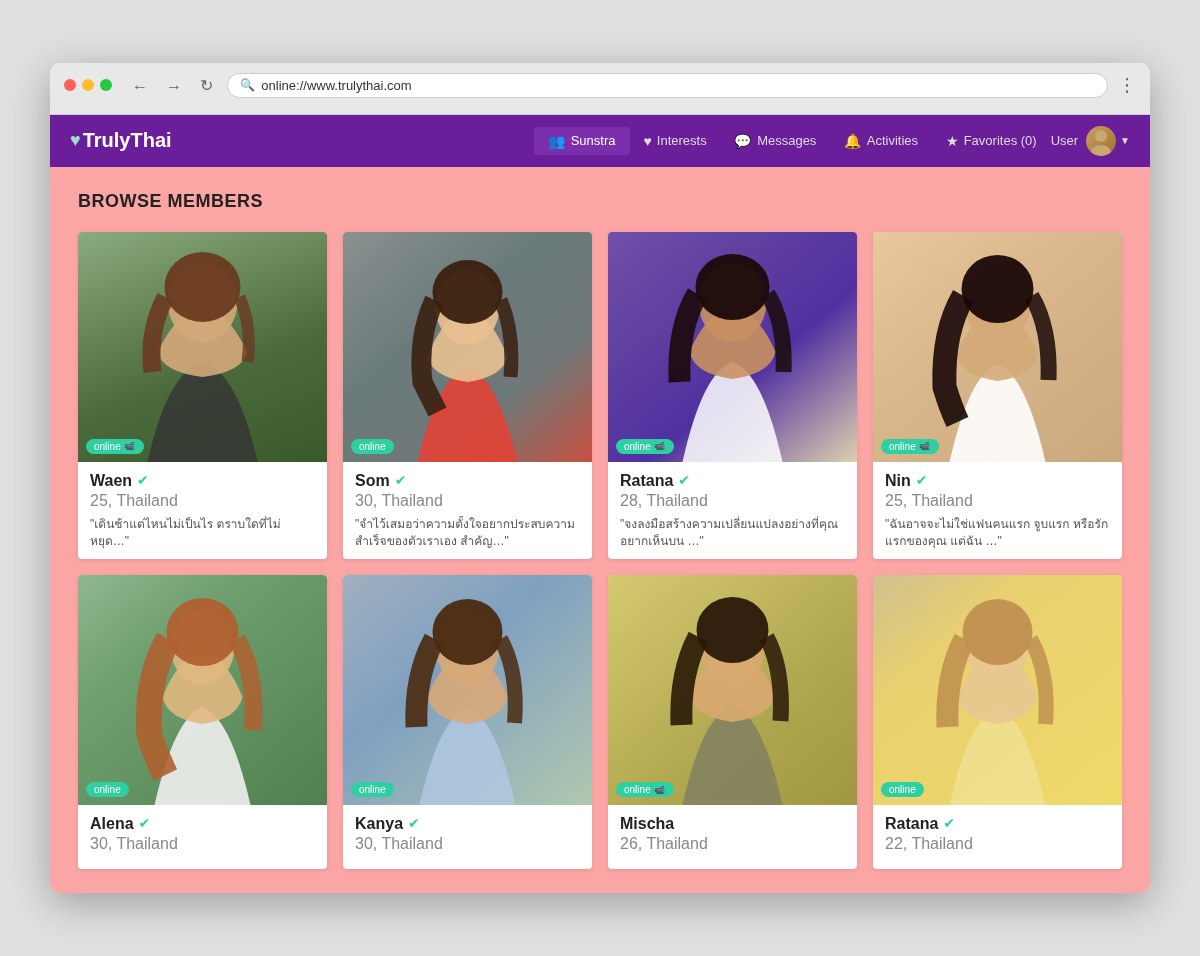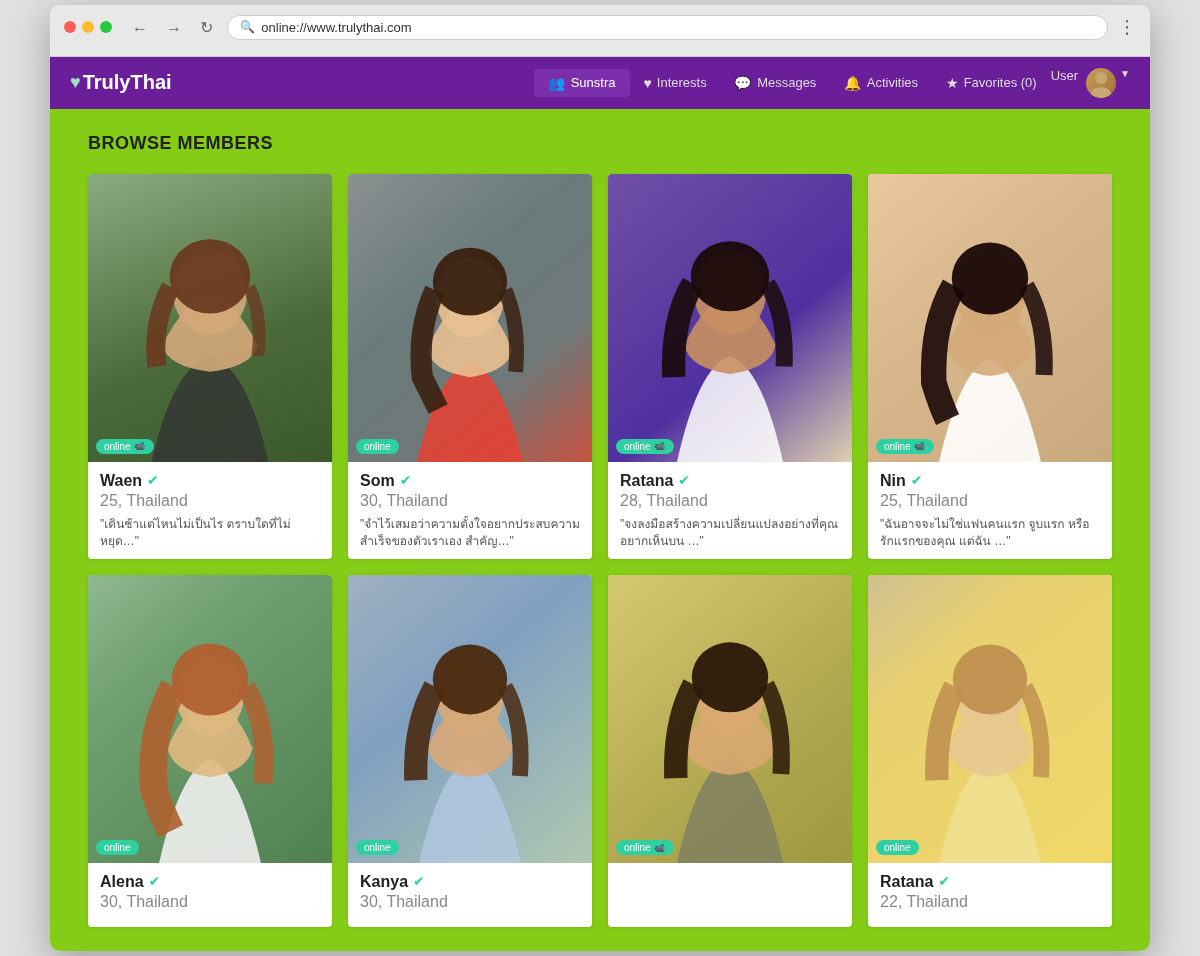--- a/index.html
+++ b/index.html
@@ -145,29 +145,30 @@
       align-items: center;
       justify-content: center;
       font-size: 14px;
       color: #fff;
       margin-left: 4px;
       overflow: hidden;
     }
 
     .user-nav {
       display: flex;
+      align-items: center;
       gap: 4px;
       color: #ddd;
       font-size: 13px;
       cursor: pointer;
     }
 
     .main-content {
-      background: #84cc16;
-      padding: 24px 38px;
+      background: #fca5a5;
+      padding: 24px 28px;
       min-height: 700px;
     }
 
     .page-title {
       font-size: 18px;
       font-weight: 800;
       color: #222;
       letter-spacing: 0.5px;
       margin-bottom: 20px;
       text-transform: uppercase;
@@ -182,21 +183,21 @@
     .member-card {
       background: #fff;
       border-radius: 4px;
       box-shadow: 0 1px 4px rgba(0,0,0,0.1);
       overflow: hidden;
       cursor: pointer;
     }
 
     .member-photo {
       position: relative;
-      height: 288px;
+      height: 230px;
       overflow: hidden;
     }
 
     
     .photo-waen { background: linear-gradient(160deg, #8aab80 0%, #6a8a5c 30%, #4a6a3c 60%, #3a5a2c 100%); }
     .photo-som { background: linear-gradient(140deg, #8a9090 0%, #6a7a7a 40%, #707878 70%, #c85040 100%); }
     .photo-ratana { background: linear-gradient(140deg, #7050a8 0%, #6040a0 30%, #5030a0 60%, #ddd0b0 100%); }
     .photo-nin { background: linear-gradient(140deg, #e8c89c 0%, #d8b88c 40%, #c8a87c 100%); }
     .photo-alena { background: linear-gradient(140deg, #90b890 0%, #70a070 30%, #508050 100%); }
     .photo-kanya { background: linear-gradient(140deg, #a0b0c0 0%, #80a0c0 40%, #b0c8b0 100%); }
@@ -503,20 +504,28 @@
             <path d="M72,120 Q88,82 115,72 Q142,82 158,120 Q153,142 115,147 Q77,142 72,120Z" fill="#d8a870" opacity="0.9"></path>
             <ellipse cx="115" cy="55" rx="36" ry="33" fill="#2a1808" opacity="0.95"></ellipse>
             <path d="M81,62 Q62,98 64,150" stroke="#2a1808" stroke-width="22" fill="none" opacity="0.9"></path>
             <path d="M149,62 Q166,94 163,146" stroke="#2a1808" stroke-width="16" fill="none" opacity="0.85"></path>
           </svg>
           <div class="online-badge">
             <span>online</span>
             <span class="video-icon">📹</span>
           </div>
         </div>
+        <div class="member-info">
+          <div class="member-name-row">
+            <span class="member-name">Mischa</span>
+          </div>
+          <div class="member-location">
+            <span>26</span>, <span>Thailand</span>
+          </div>
+        </div>
       </div>
 
       <div class="member-card">
         <div class="member-photo photo-sunstra">
           <svg class="person-svg" viewBox="0 0 230 230" preserveAspectRatio="xMidYMax meet">
             <ellipse cx="115" cy="72" rx="32" ry="38" fill="#e8c890" opacity="0.9"></ellipse>
             <path d="M67,230 Q87,142 115,132 Q143,142 163,230 Z" fill="#f0e090" opacity="0.9"></path>
             <path d="M75,122 Q90,84 115,74 Q140,84 155,122 Q150,144 115,149 Q80,144 75,122Z" fill="#e8c890" opacity="0.9"></path>
 
             <ellipse cx="115" cy="57" rx="35" ry="33" fill="#c09050" opacity="0.95"></ellipse>

